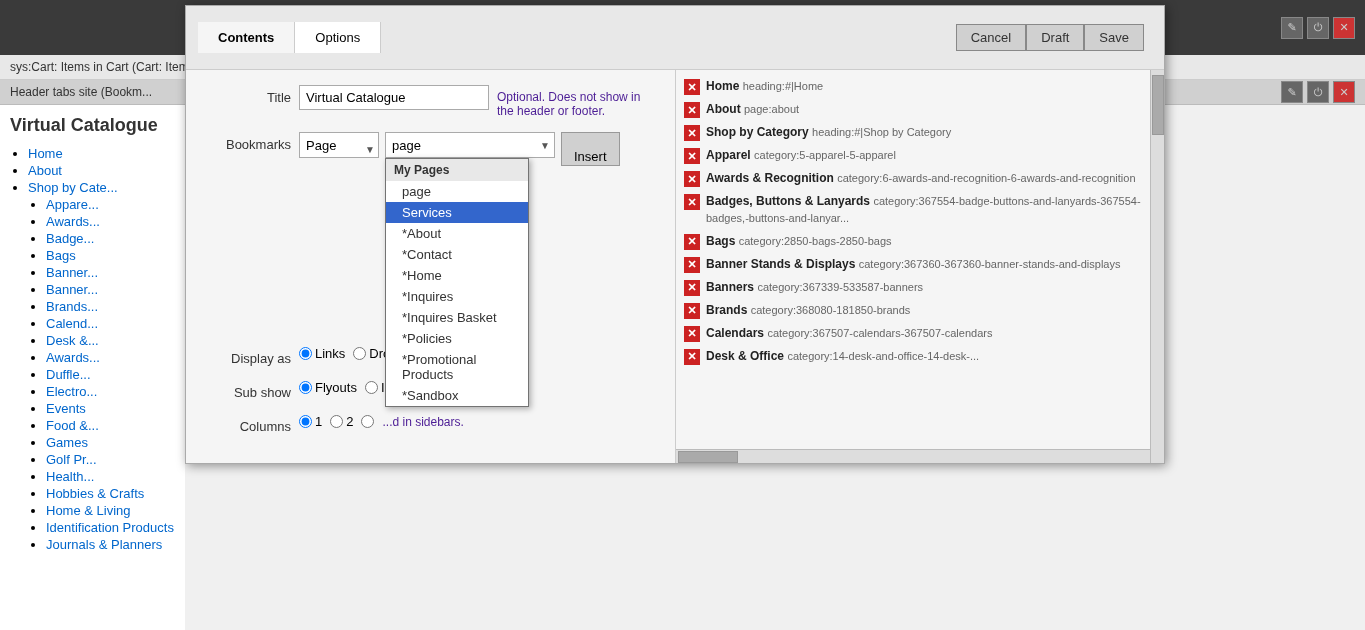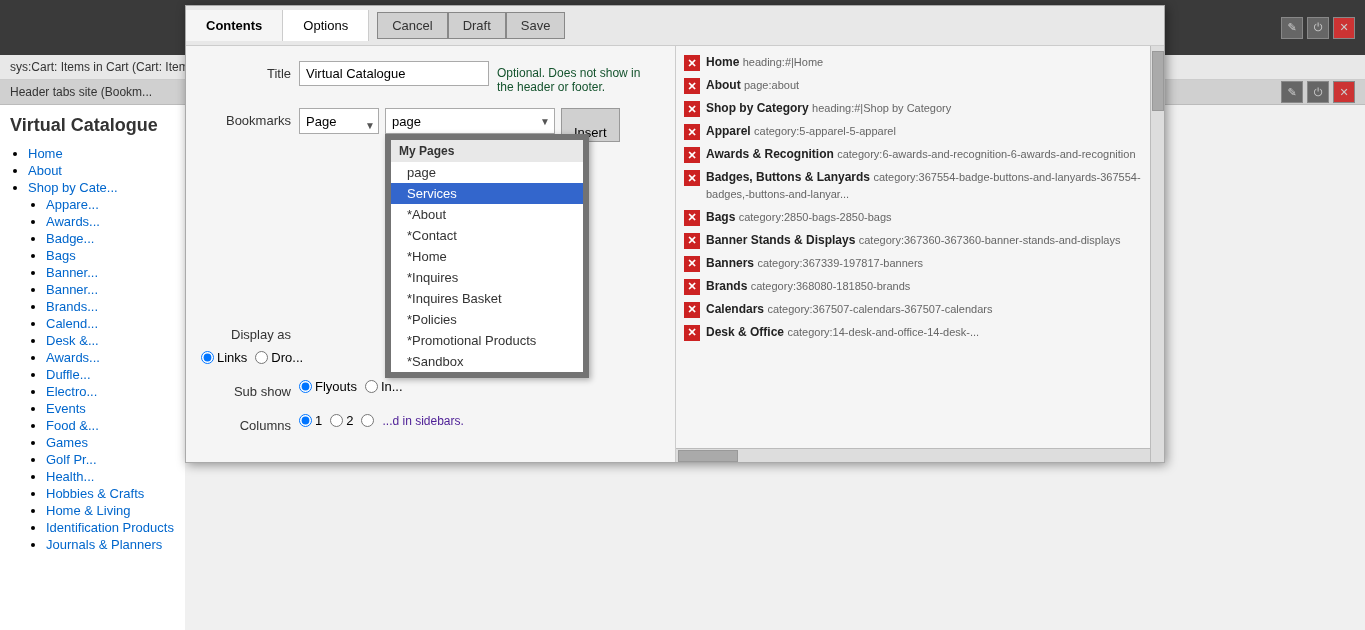--- a/index.html
+++ b/index.html
@@ -122,23 +122,24 @@
       width: 980px;
       background: #f5f5f5;
       border: 1px solid #aaa;
       box-shadow: 2px 2px 10px rgba(0,0,0,0.4);
     }
 
     
     .modal-header {
       display: flex;
       align-items: center;
+      justify-content: space-between;
       background: #e8e8e8;
       border-bottom: 1px solid #ccc;
-      padding: 0;
+      padding: 12px;
     }
     .modal-tabs {
       display: flex;
     }
     .modal-tab {
       padding: 8px 20px;
       cursor: pointer;
       font-size: 13px;
       border-right: 1px solid #ccc;
       background: #fff;
@@ -190,21 +191,21 @@
     }
     .form-input {
       flex: 1;
       padding: 4px 6px;
       border: 1px solid #aaa;
       font-size: 13px;
       background: #fff;
     }
     .form-hint {
       font-size: 12px;
-      color: #14532d;
+      color: #4c1d95;
       padding-top: 5px;
       max-width: 200px;
     }
 
     
     .bookmark-controls {
       display: flex;
       gap: 6px;
       flex: 1;
       position: relative;
@@ -257,23 +258,23 @@
       pointer-events: none;
       font-size: 10px;
       color: #555;
     }
 
     
     .dropdown-open {
       position: absolute;
       top: 26px;
       left: 0;
-      width: 204px;
+      width: 144px;
       background: #fff;
-      border: 6px solid #737373;
+      border: 1px solid #737373;
       z-index: 100;
       box-shadow: 2px 2px 6px rgba(0,0,0,0.3);
     }
     .dropdown-group-label {
       padding: 4px 8px;
       font-size: 12px;
       color: #333;
       background: #e8e8e8;
       font-weight: bold;
     }
@@ -501,21 +502,21 @@
               <div class="dropdown-item">*Policies</div>
               <div class="dropdown-item">*Promotional Products</div>
               <div class="dropdown-item">*Sandbox</div>
             </div>
           </div>
 
           <button class="insert-btn">Insert</button>
         </div>
       </div>
 
-      <div class="form-row" style="margin-top: 180px; flex-direction: column;">
+      <div class="form-row" style="margin-top: 180px;">
         <div class="form-label">Display as</div>
         <div class="radio-group">
           <label class="radio-item">
             <input type="radio" name="displayAs" checked="" style="">
             <span>Links</span>
           </label>
           <label class="radio-item">
             <input type="radio" name="displayAs" style="">
             <span>Dro...</span>
           </label>
@@ -620,21 +621,21 @@
           <div class="list-item-text">
             <span class="list-item-name">Banner Stands &amp; Displays</span>
             <span class="list-item-path"> category:367360-367360-banner-stands-and-displays</span>
           </div>
         </div>
 
         <div class="list-item-row">
           <div class="x-btn">✕</div>
           <div class="list-item-text">
             <span class="list-item-name">Banners</span>
-            <span class="list-item-path"> category:367339-197817-banners</span>
+            <span class="list-item-path"> category:367339-533587-banners</span>
           </div>
         </div>
 
         <div class="list-item-row">
           <div class="x-btn">✕</div>
           <div class="list-item-text">
             <span class="list-item-name">Brands</span>
             <span class="list-item-path"> category:368080-181850-brands</span>
           </div>
         </div>

